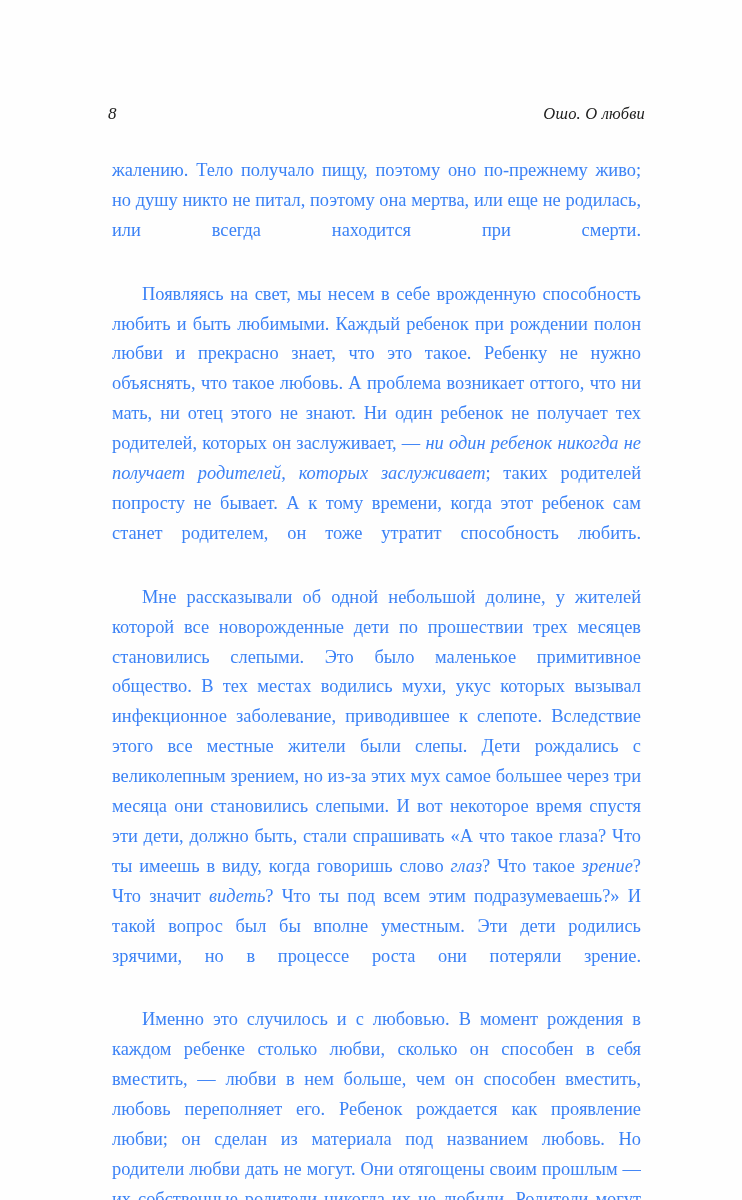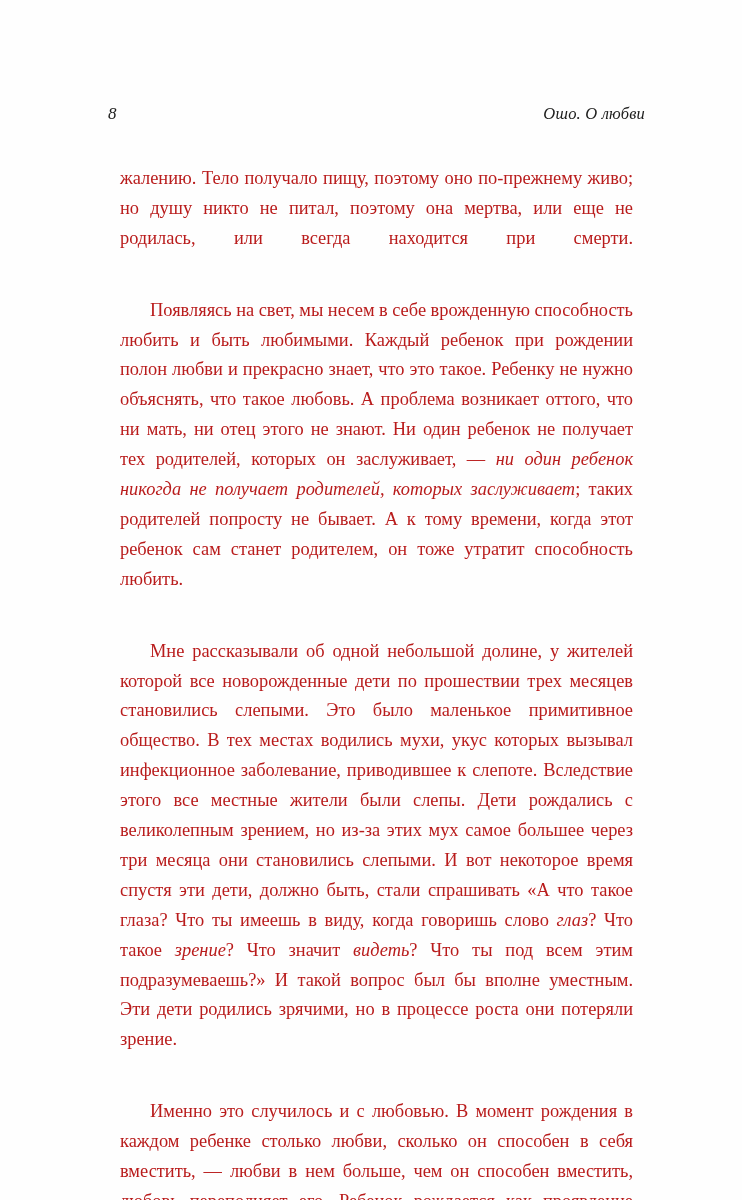--- a/index.html
+++ b/index.html
@@ -51,27 +51,27 @@
 
   
   .text-block {
     position: absolute;
     top: 152px;
     left: 108px;
     width: 537px;
   }
 
   .para {
-    margin: 12px;
+    margin: 4px;
     font-size: 18.4px;
     line-height: 29.9px;
     text-align: justify;
     text-justify: inter-word;
     text-indent: 0;
-    color: #b91c1c;
+    color: #3b82f6;
     hyphens: manual;
     -webkit-hyphens: manual;
     word-spacing: -0.1px;
   }
   .para.indent {
     text-indent: 30px;
   }
   .para em {
     font-style: italic;
   }

